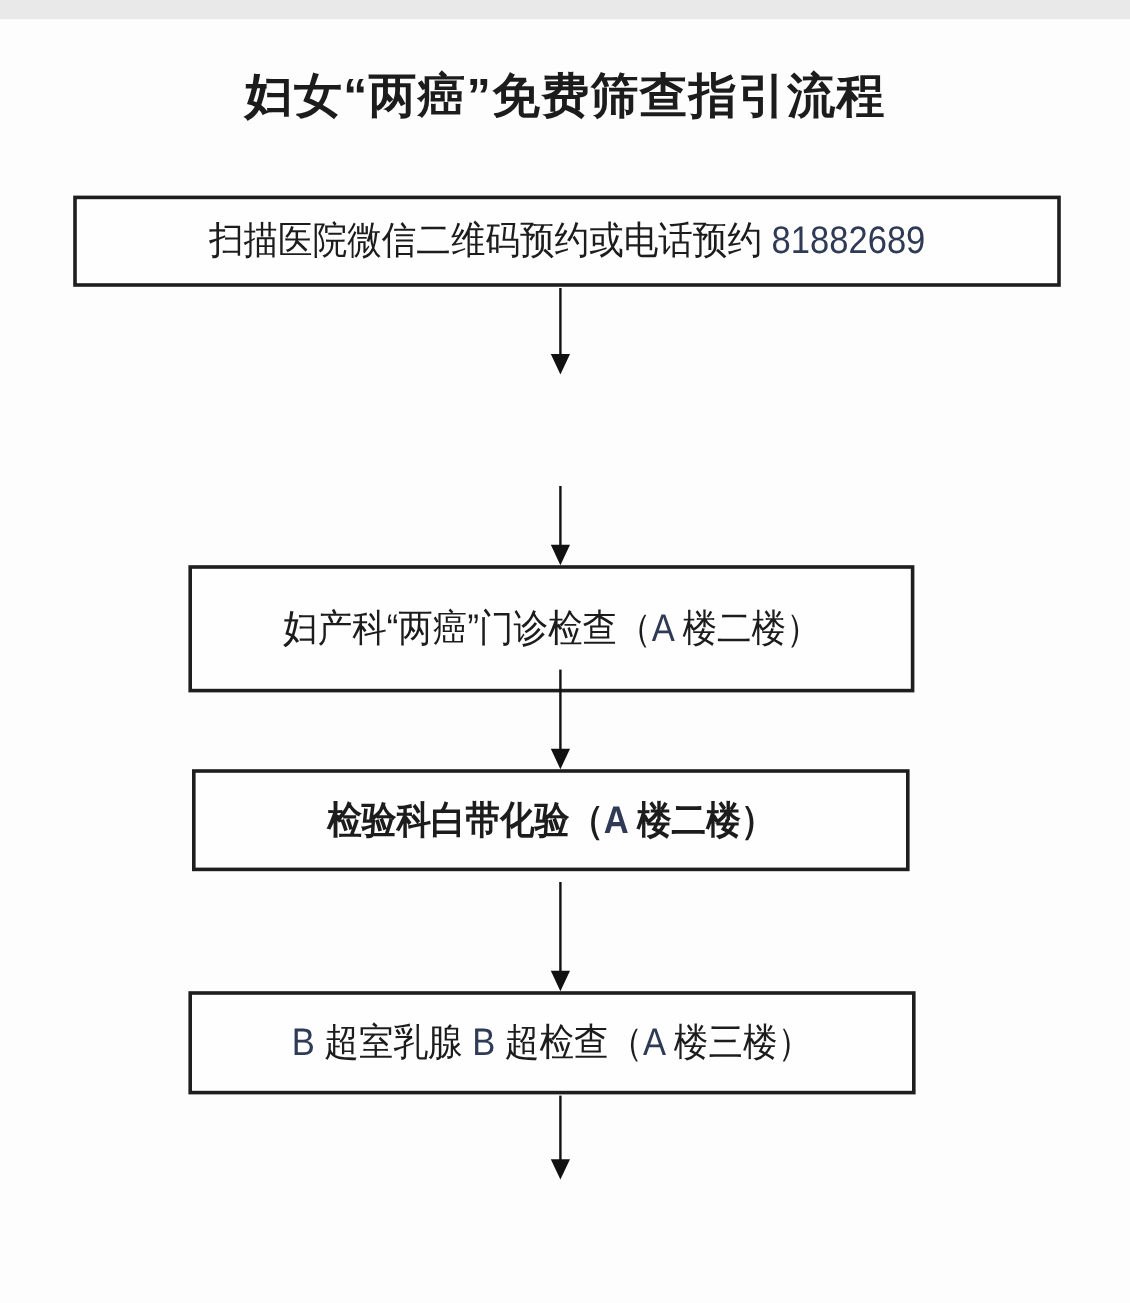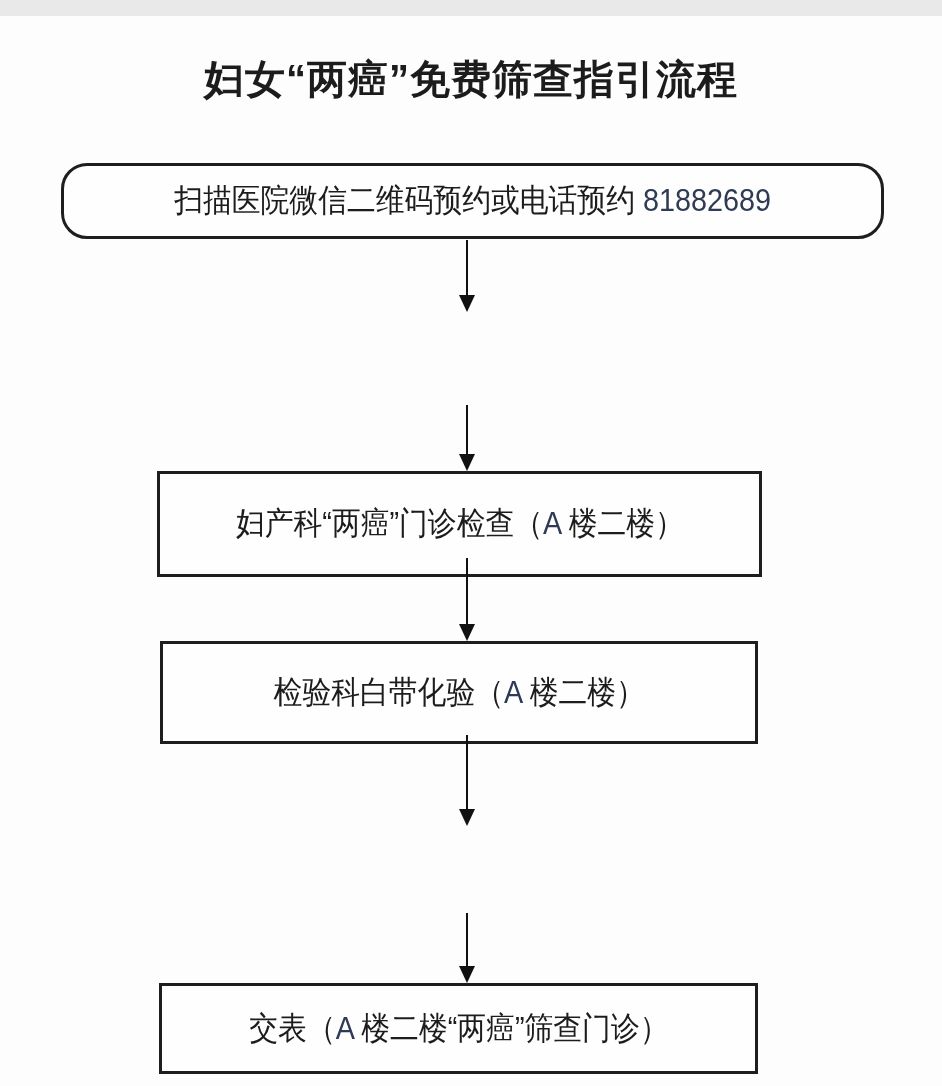--- a/index.html
+++ b/index.html
@@ -37,24 +37,24 @@
     width:2px; background:var(--arrow);
   }
   .arrow .head{
     position:absolute; left:1px; bottom:0;
     width:0; height:0;
     border-left:8px solid transparent;
     border-right:8px solid transparent;
     border-top:17px solid var(--arrow);
   }
   
-  .b1{ left:61px;  top:147px; width:823px; height:76px;border-radius:26px; }
+  .b1{ left:61px;  top:147px; width:823px; height:76px; }
   .b2{ left:107px; top:296px; width:704px; height:92px; }
   .b3{ left:157px; top:455px; width:605px; height:106px; }
-  .b4{ left:160px; top:625px; width:598px; height:103px; }
+  .b4{ left:160px; top:625px; width:598px; height:85px;font-weight:bold; }
   .b5{ left:157px; top:810px; width:606px; height:86px; }
   .b6{ left:159px; top:967px; width:599px; height:91px; }
   .a1{ left:458px; top:224px; height:72px; }
   .a2{ left:458px; top:389px; height:66px; }
   .a3{ left:458px; top:542px; height:83px; }
   .a4{ left:458px; top:719px; height:91px; }
   .a5{ left:458px; top:897px; height:70px; }
 </style>
 </head>
 <body>
@@ -89,23 +89,23 @@
 
   <div class="box b4">
     <span class="flow-label">检验科白带化验（<span class="latin">A</span> 楼二楼）</span>
   </div>
 
   <div class="arrow a4">
     <div class="stem"></div>
     <div class="head"></div>
   </div>
 
+  <div class="box b5">
+    <span class="flow-label"><span class="latin">B</span> 超室乳腺 <span class="latin">B</span> 超检查（<span class="latin">A</span> 楼三楼）</span>
+  </div>
 
   <div class="arrow a5">
     <div class="stem"></div>
     <div class="head"></div>
   </div>
 
-  <div class="box b6">
-    <span class="flow-label">交表（<span class="latin">A</span> 楼二楼“两癌”筛查门诊）</span>
-  </div>
 
 </div>
 
 </body></html>

